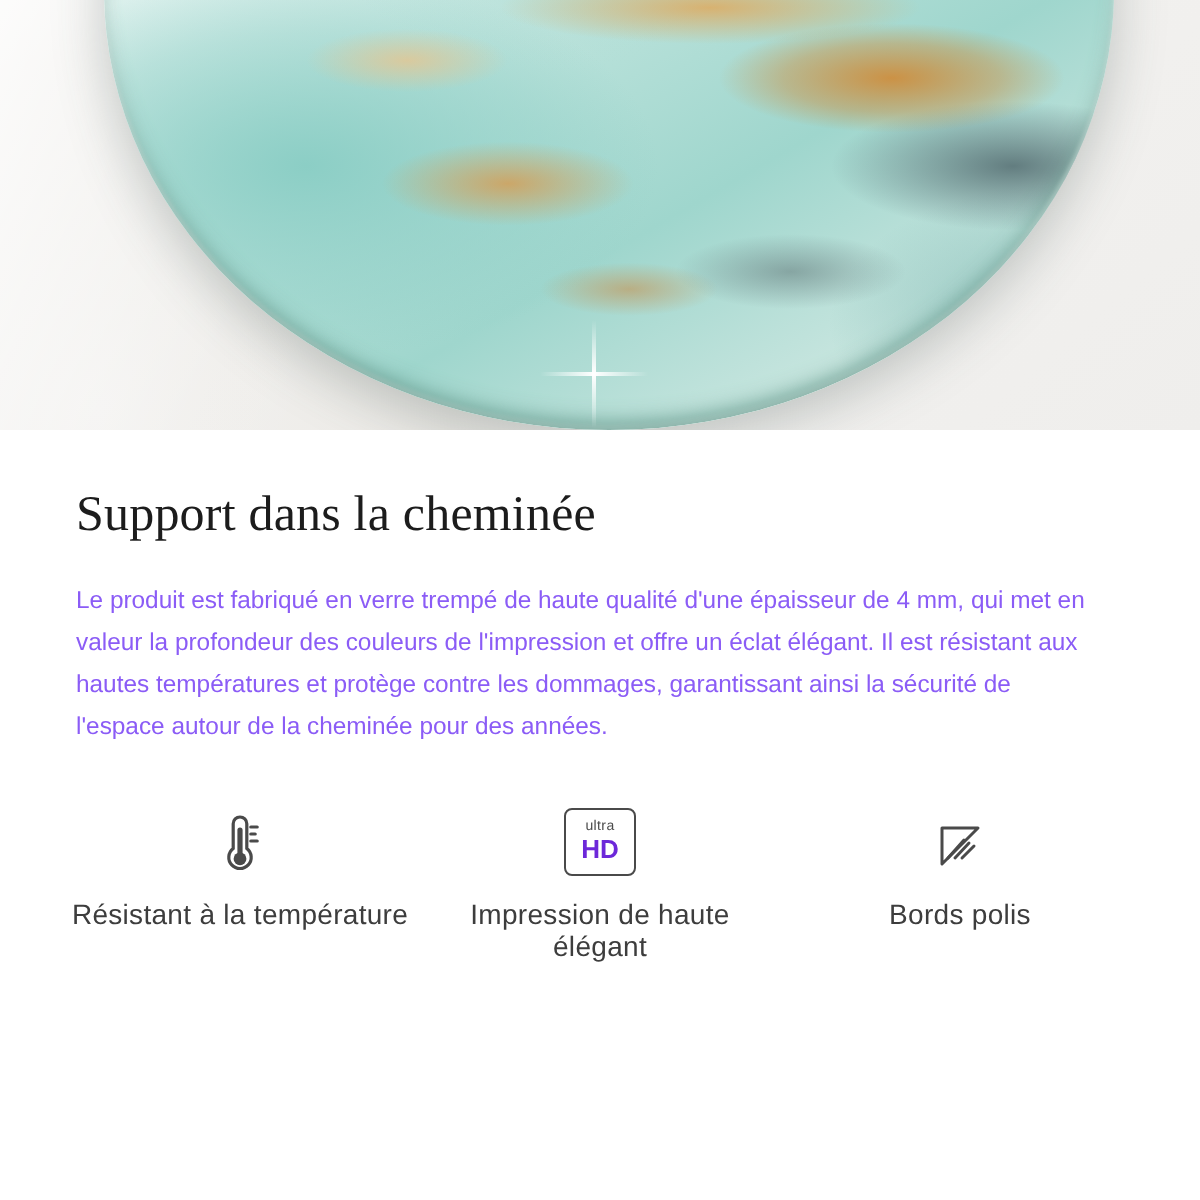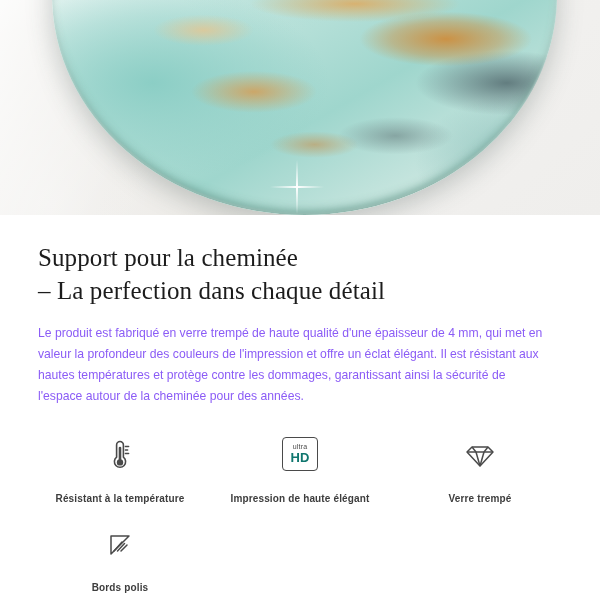--- a/index.html
+++ b/index.html
@@ -142,68 +142,66 @@
     align-items: center;
     text-align: center;
   }
   .feature-icon {
     height: 42px;
     display: flex;
     align-items: center;
     justify-content: center;
   }
   .feature-label {
-    margin-top: 18px;
-    font-size: 10px;
+    margin-top: 7px;
+    font-size: 14px;
     color: #3d3d3d;
     letter-spacing: 0.15px;
-    font-weight: bold;
   }
   .ultrahd {
     width: 34px;
     height: 32px;
     border: 1.6px solid #4a4a4a;
     border-radius: 4px;
     display: flex;
     flex-direction: column;
     align-items: center;
     justify-content: center;
     line-height: 1;
   }
   .ultrahd .u-top {
     font-size: 7px;
     color: #4a4a4a;
     letter-spacing: 0.2px;
   }
   .ultrahd .u-bot {
     font-size: 13px;
     font-weight: bold;
-    color: #0f766e;
+    color: #6d28d9;
     margin-top: 1px;
   }
 </style>
 </head>
 <body>
 
 <div class="page">
 
   <div class="hero">
     <div class="hero-bg"></div>
     <div class="plate">
       <div class="plate-art"></div>
       <div class="plate-sheen"></div>
       <div class="plate-edge"></div>
     </div>
     <div class="plate-sparkle"></div>
   </div>
 
   <div class="content">
     <h1 class="headline">
-      <span>Support pour la cheminée</span>
-      <span class="line2">– La perfection dans chaque détail</span>
+      <span>Support dans la cheminée</span>
     </h1>
     <p class="paragraph">Le produit est fabriqué en verre trempé de haute qualité d'une épaisseur de 4 mm, qui met en valeur la profondeur des couleurs de l'impression et offre un éclat élégant. Il est résistant aux hautes températures et protège contre les dommages, garantissant ainsi la sécurité de l'espace autour de la cheminée pour des années.</p>
   </div>
 
   <div class="features">
 
     <div class="feature">
       <div class="feature-icon">
         <svg width="40" height="40" viewBox="0 0 40 40" fill="none" stroke="#4a4a4a" stroke-width="1.6" stroke-linecap="round">
           <path d="M20 7.5 a3.4 3.4 0 0 1 3.4 3.4 v12.3 a5.6 5.6 0 1 1 -6.8 0 v-12.3 A3.4 3.4 0 0 1 20 7.5 z"></path>
@@ -221,33 +219,20 @@
       <div class="feature-icon">
         <div class="ultrahd">
           <span class="u-top">ultra</span>
           <span class="u-bot">HD</span>
         </div>
       </div>
       <div class="feature-label">Impression de haute élégant</div>
     </div>
 
 
-    <div class="feature">
-      <div class="feature-icon">
-        <svg width="40" height="40" viewBox="0 0 40 40" fill="none" stroke="#4a4a4a" stroke-width="1.5" stroke-linejoin="round">
-          <path d="M12 13 h16 l5 5 -13 14 -13 -14 z"></path>
-          <line x1="7" y1="18" x2="33" y2="18"></line>
-          <line x1="12" y1="13" x2="16" y2="18"></line>
-          <line x1="28" y1="13" x2="24" y2="18"></line>
-          <line x1="16" y1="18" x2="20" y2="32"></line>
-          <line x1="24" y1="18" x2="20" y2="32"></line>
-        </svg>
-      </div>
-      <div class="feature-label">Verre trempé</div>
-    </div>
 
     <div class="feature">
       <div class="feature-icon">
         <svg width="40" height="40" viewBox="0 0 40 40" fill="none" stroke="#4a4a4a" stroke-width="1.5" stroke-linecap="round" stroke-linejoin="round">
           <path d="M11 31 V13 h18 z"></path>
           <line x1="14" y1="28" x2="22" y2="19"></line>
           <line x1="17.5" y1="28" x2="24.5" y2="20.5"></line>
           <line x1="21" y1="28" x2="27" y2="22"></line>
         </svg>
       </div>

